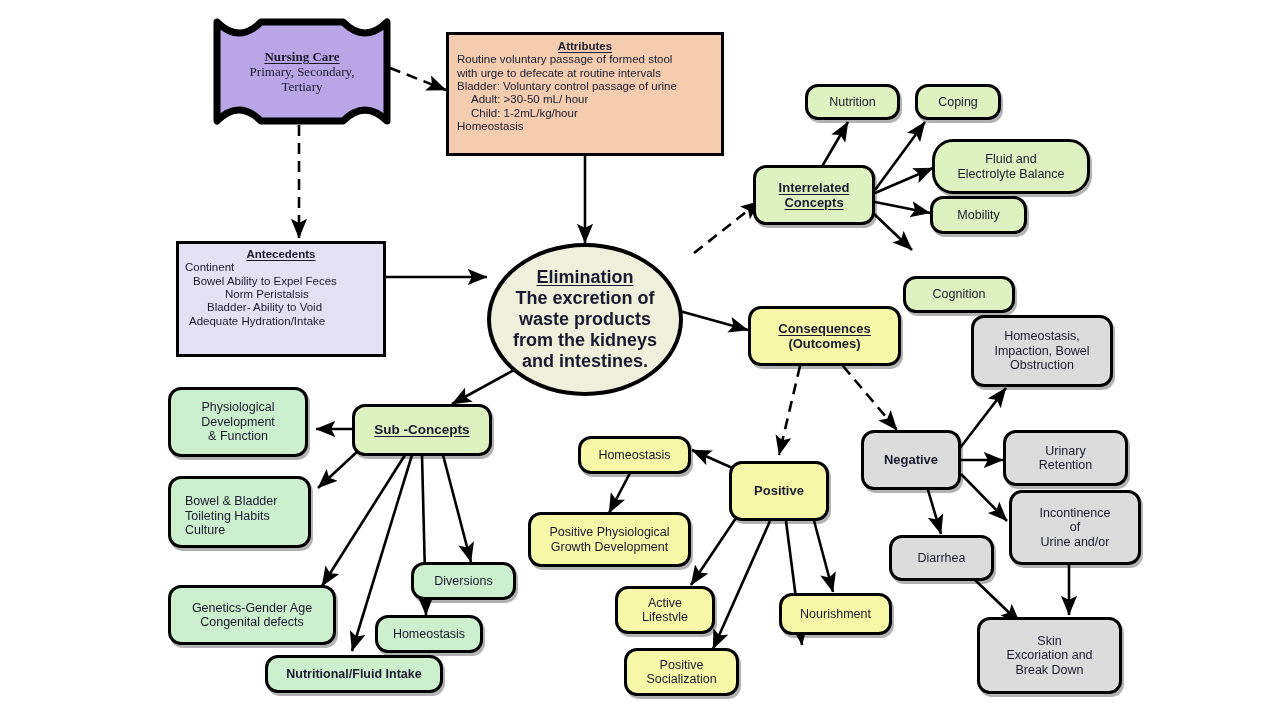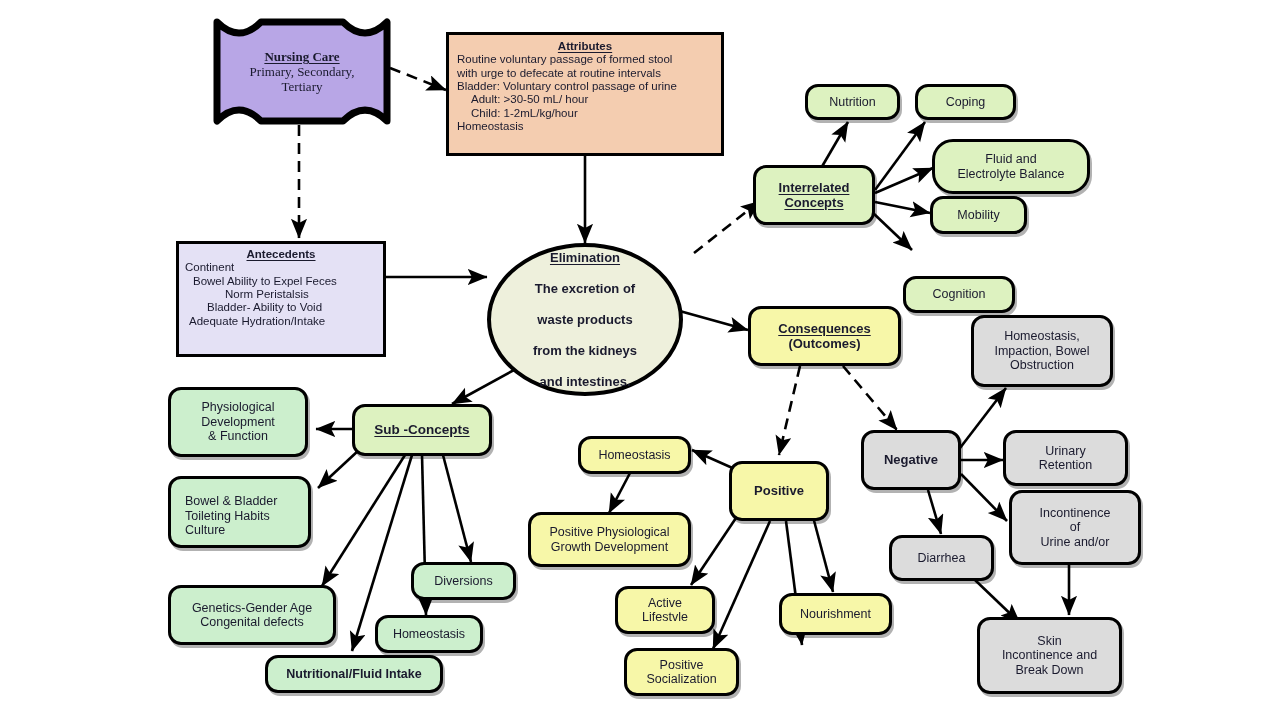--- a/index.html
+++ b/index.html
@@ -164,39 +164,39 @@
               font-size:11.5px; padding:4px 6px 0 6px; overflow:hidden;">
     <span class="ttl" style="align-self:center;">Antecedents</span>
     <span class="ln">Continent</span>
     <span class="ln" style="padding-left:8px;">Bowel Ability to Expel Feces</span>
     <span class="ln" style="padding-left:40px;">Norm Peristalsis</span>
     <span class="ln" style="padding-left:22px;">Bladder- Ability to Void</span>
     <span class="ln" style="padding-left:4px;">Adequate Hydration/Intake</span>
   </div>
 
   <div class="node circle" id="elimination" style="left:487px; top:243px; width:196px; height:153px; background:#eef0dc;
-              font-size:13px; font-weight:bold;gap:16px;">
+              font-size:18px; font-weight:bold;">
     <span class="ttl ln">Elimination</span>
     <span class="ln">The excretion of</span>
     <span class="ln">waste products</span>
     <span class="ln">from the kidneys</span>
     <span class="ln">and intestines.</span>
   </div>
 
   <div class="node rounded shadow" id="interrelated" style="left:753px; top:165px; width:122px; height:60px; background:#ddf2c0;
               font-size:13px; font-weight:bold;">
     <span class="ttl ln">Interrelated</span>
     <span class="ttl ln">Concepts</span>
   </div>
 
   <div class="node rounded shadow" style="left:805px; top:84px; width:95px; height:36px; background:#ddf2c0; font-size:12.5px;">
     <span class="ln">Nutrition</span>
   </div>
 
-  <div class="node rounded shadow" style="left:915px; top:84px; width:101px; height:36px; background:#ddf2c0; font-size:12.5px;">
+  <div class="node rounded shadow" style="left:915px; top:84px; width:86px; height:36px; background:#ddf2c0; font-size:12.5px;">
     <span class="ln">Coping</span>
   </div>
 
   <div class="node rounded shadow" style="left:932px; top:139px; width:158px; height:55px; background:#ddf2c0; font-size:12.5px; z-index:7;border-radius:21px;">
     <span class="ln">Fluid and</span>
     <span class="ln">Electrolyte Balance</span>
   </div>
 
   <div class="node rounded shadow" style="left:930px; top:196px; width:97px; height:38px; background:#ddf2c0; font-size:12.5px; z-index:6;">
     <span class="ln">Mobility</span>
@@ -297,17 +297,17 @@
     <span class="ln">of</span>
     <span class="ln">Urine and/or</span>
   </div>
 
   <div class="node rounded shadow" style="left:889px; top:535px; width:105px; height:46px; background:#dcdcdc; font-size:12.5px;">
     <span class="ln">Diarrhea</span>
   </div>
 
   <div class="node rounded shadow" style="left:977px; top:617px; width:145px; height:77px; background:#dcdcdc; font-size:12.5px;">
     <span class="ln">Skin</span>
-    <span class="ln">Incontinence and</span>
+    <span class="ln">Excoriation and</span>
     <span class="ln">Break Down</span>
   </div>
 
 </div>
 
 </body></html>

